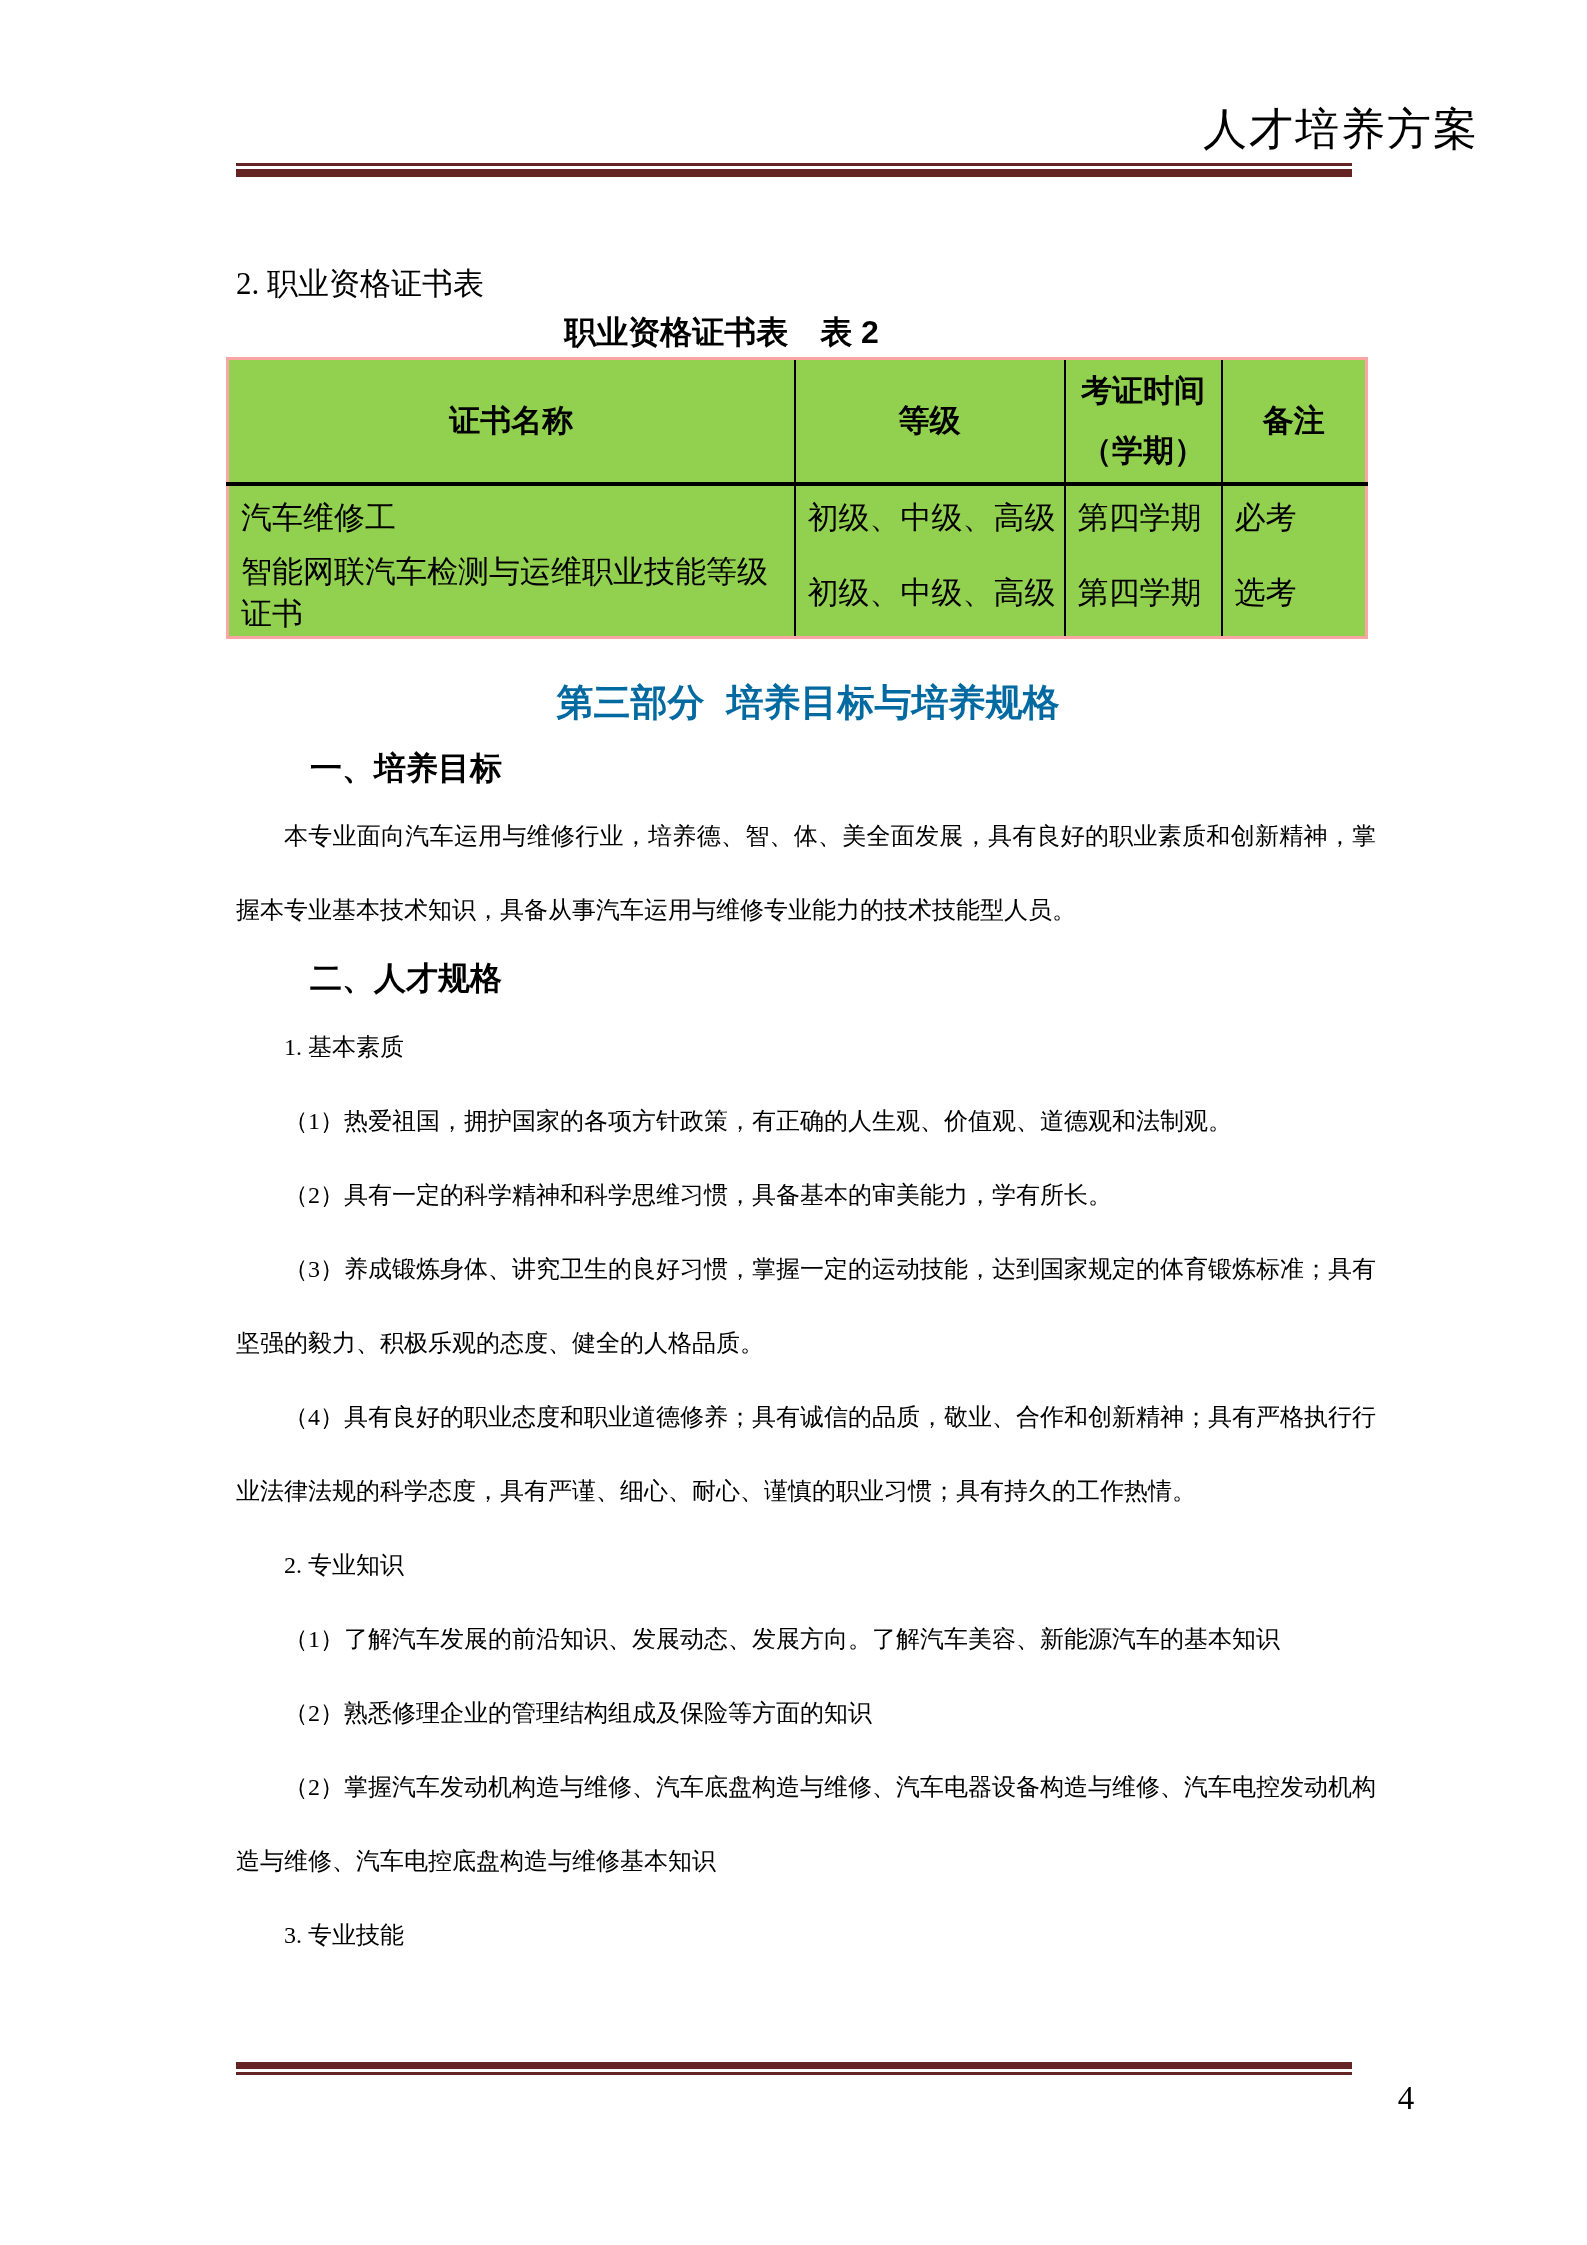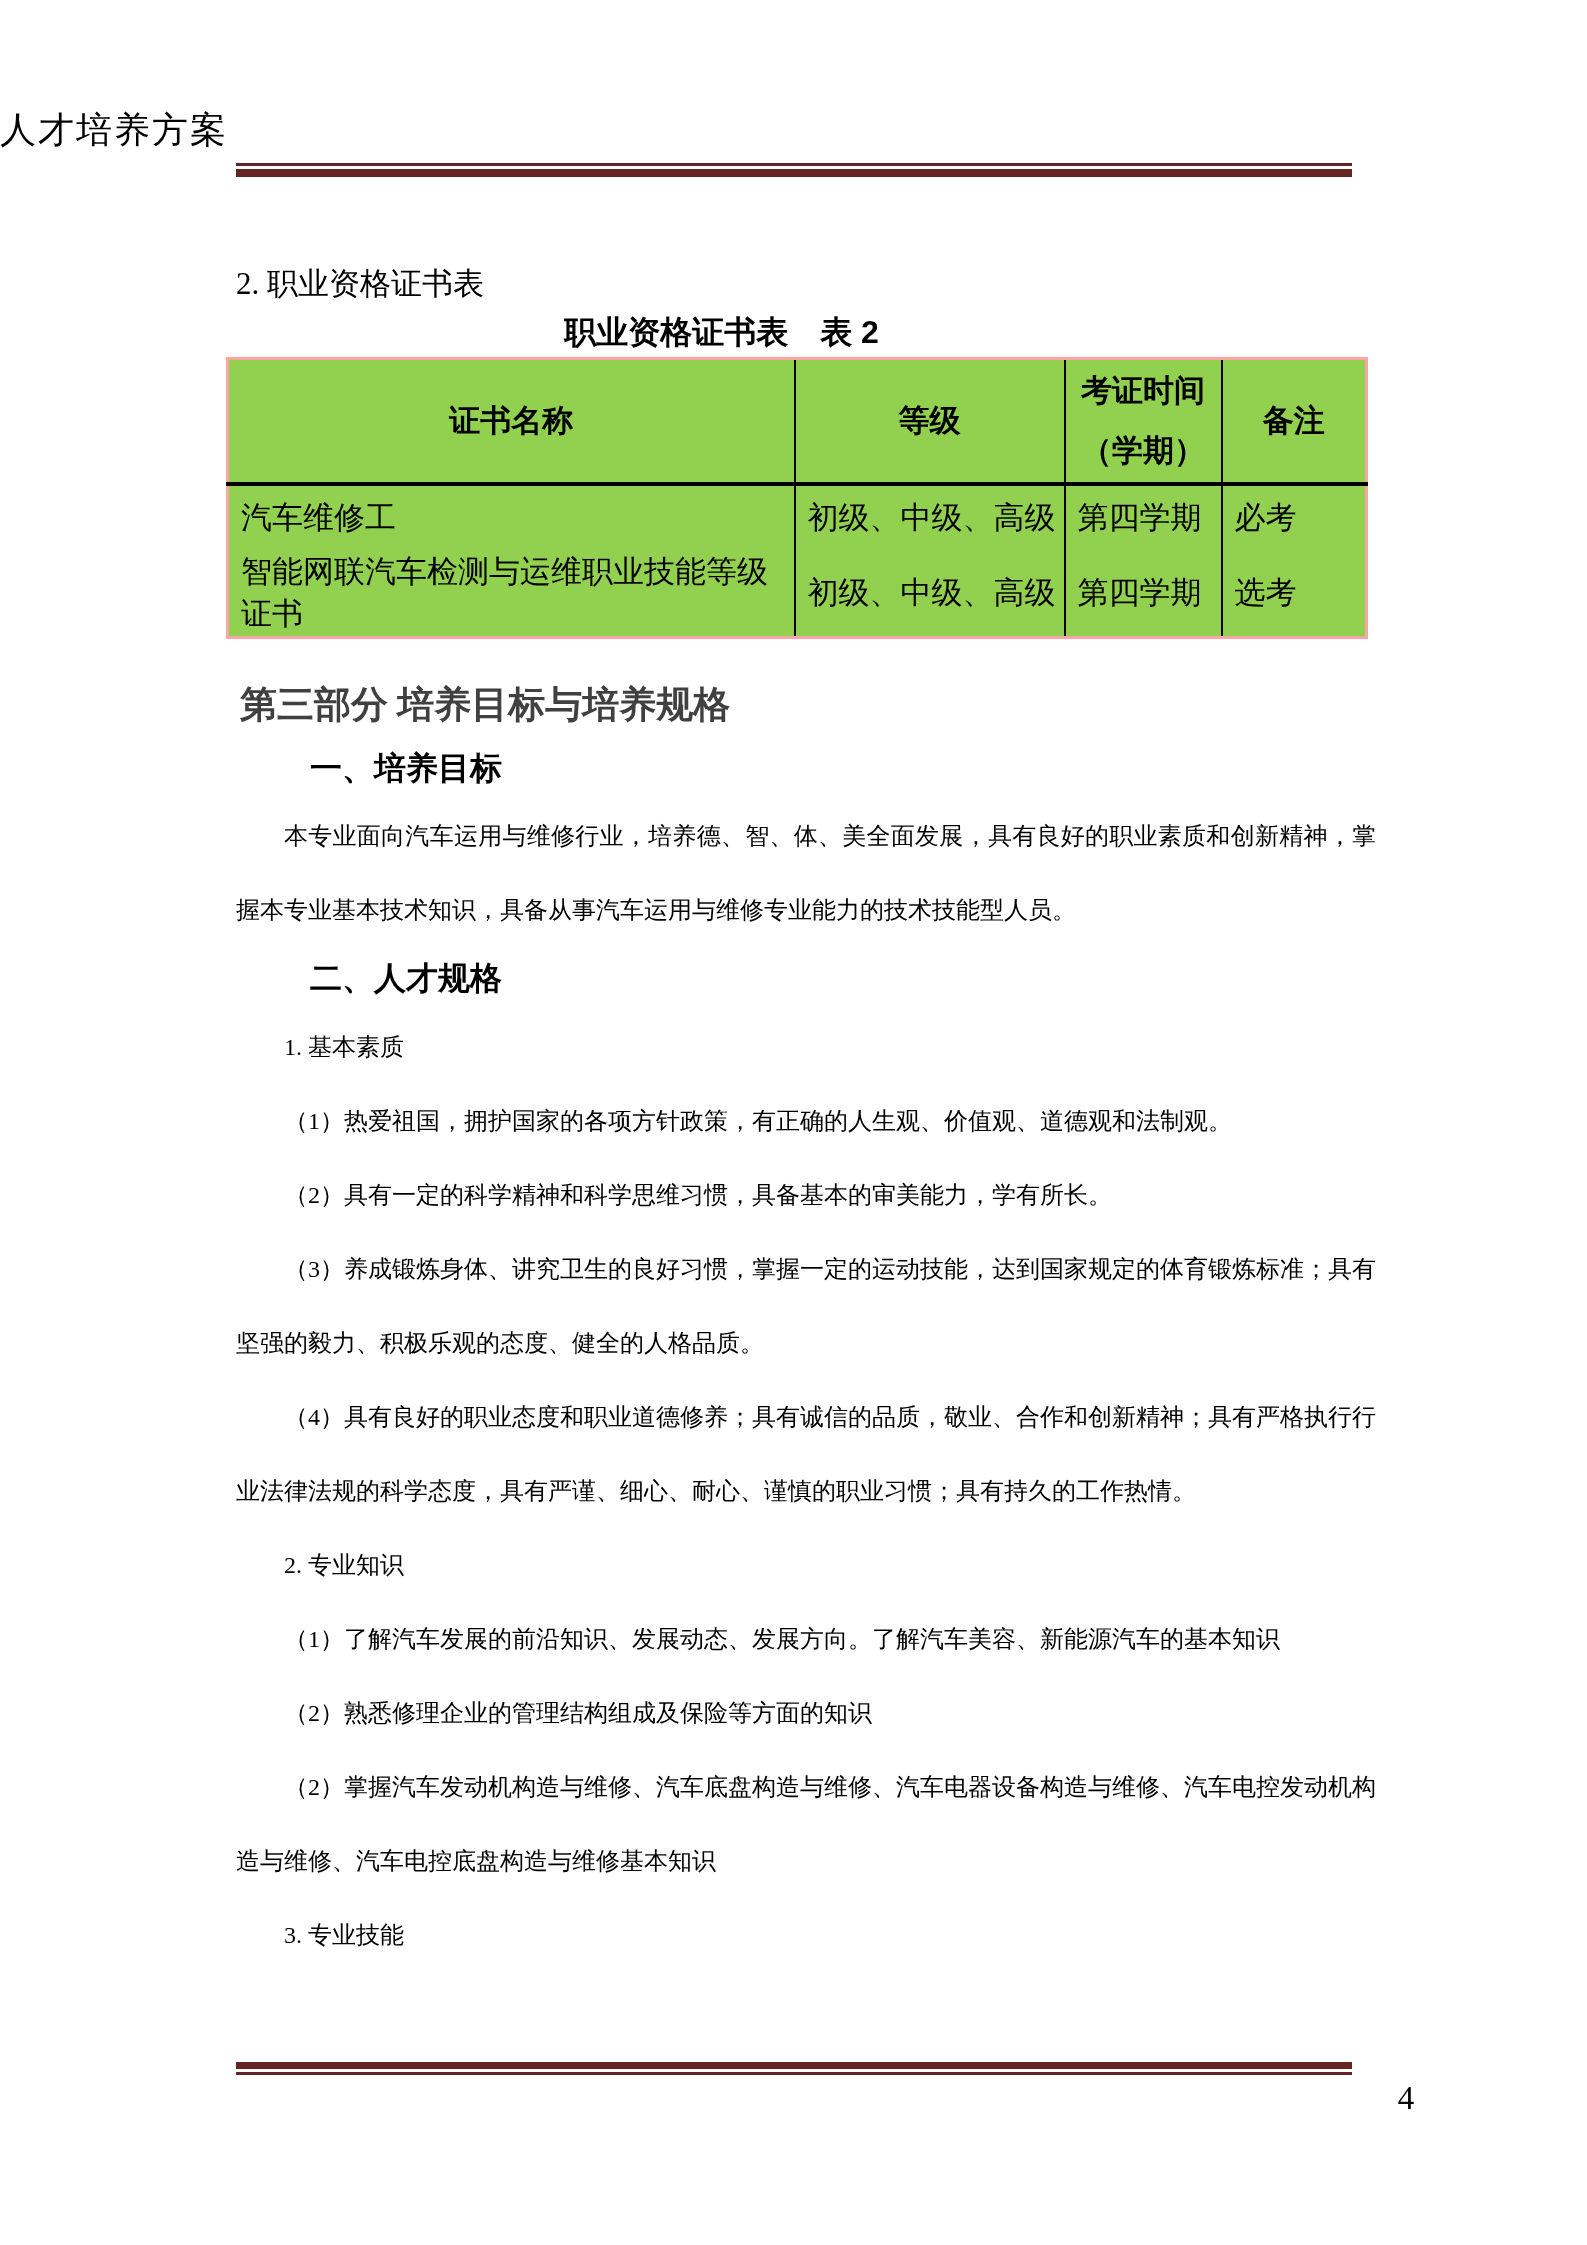--- a/index.html
+++ b/index.html
@@ -7,22 +7,22 @@
     position:relative;
     width:1587px;height:2245px;
     background:#ffffff;
     font-family:"Liberation Serif","DejaVu Serif",serif;
     color:#000;
     overflow:hidden;
   }
   
   .doc-title{
     position:absolute;top:100px;left:0;width:1479px;height:60px;
-    line-height:60px;text-align:left;
-    font-size:36px;letter-spacing:2px;
+    line-height:60px;text-align:right;
+    font-size:44px;letter-spacing:2px;
   }
   .rule{position:absolute;left:236px;width:1116px;background:#632423;}
   .rule-h-thin{top:163px;height:3px;}
   .rule-h-thick{top:169px;height:8px;}
   
   .cert-item{
     position:absolute;top:253px;left:236px;width:1140px;height:62px;
     line-height:62px;font-size:31px;
   }
   .table-caption{
@@ -59,23 +59,24 @@
   .cert-table tbody td{
     height:62px;border-top:0;border-bottom:0;
     text-align:left;padding-left:12px;
   }
   
   .flow{
     position:absolute;top:674px;left:236px;width:1140px;
   }
   .flow .line{height:62.5px;line-height:62.5px;white-space:nowrap;}
   .part-title{
-    color:#404040;font-weight:bold;font-size:37px;
-    font-family:Liberation Serif, serif;
+    color:#0369a1;font-weight:bold;font-size:37px;
+    font-family:Liberation Mono, monospace;
     padding-left:4px;
+    text-align:center;
   }
   .h-num{
     font-weight:bold;font-size:32px;
     font-family:"Liberation Sans","DejaVu Sans",sans-serif;
     margin-left:74px;
   }
   .para{
     margin:0;font-size:24px;line-height:74px;
     text-align:justify;text-indent:2em;
   }

